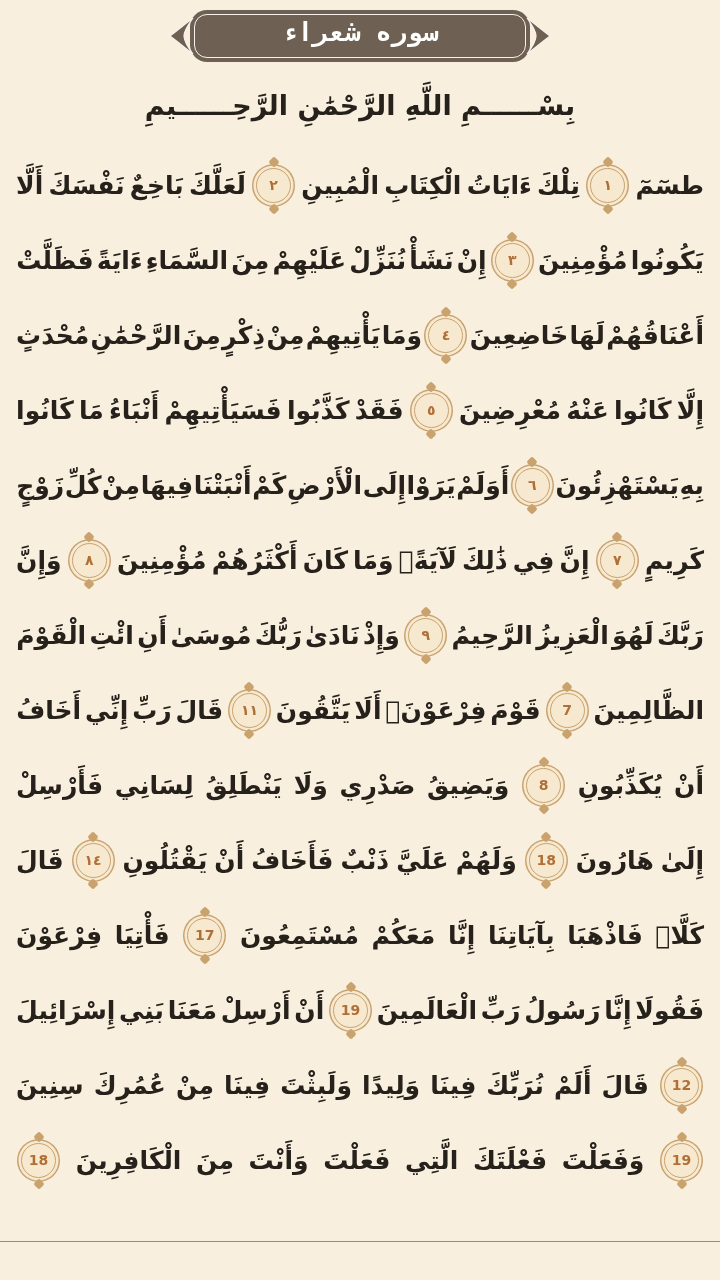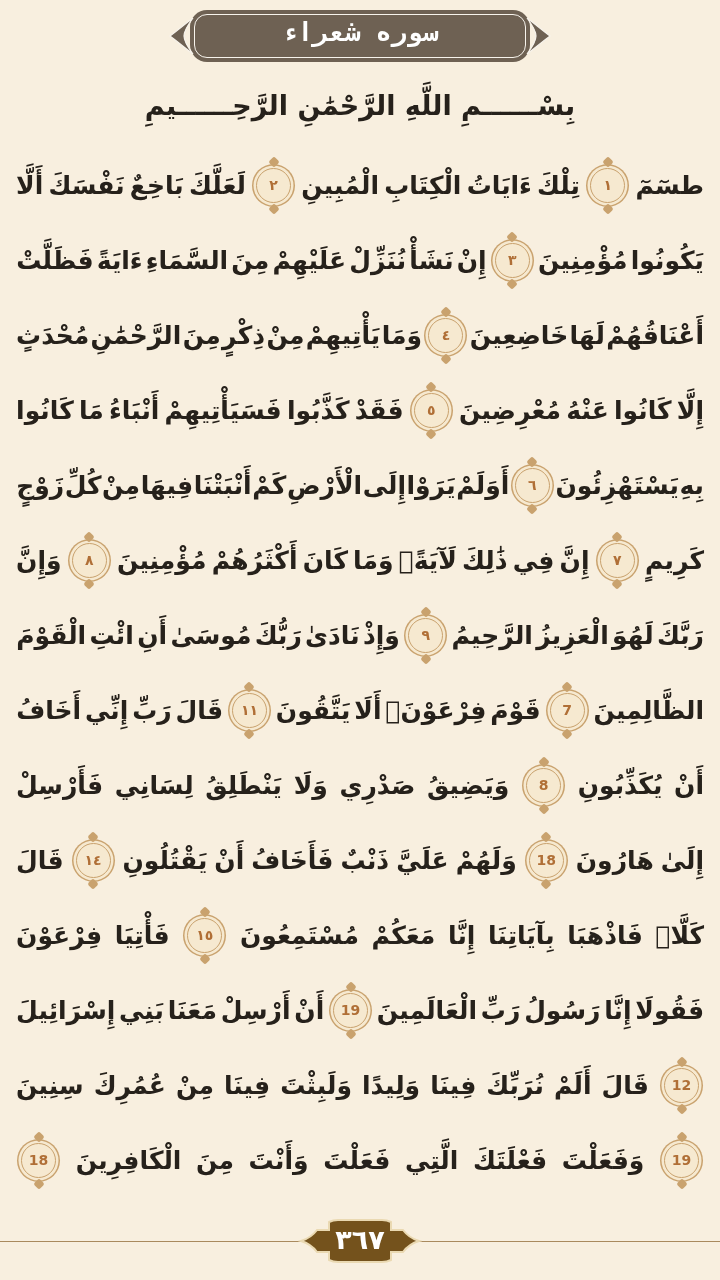--- a/index.html
+++ b/index.html
@@ -242,21 +242,21 @@
         <span class="w">قَالَ</span>
       </div>
       <div class="line">
         <span class="w">كَلَّاۖ</span>
         <span class="w">فَاذْهَبَا</span>
         <span class="w">بِآيَاتِنَا</span>
         <span class="w">إِنَّا</span>
         <span class="w">مَعَكُمْ</span>
         <span class="w">مُسْتَمِعُونَ</span>
         <span class="ayah">
-          <span class="ayah-n">١٥</span>
+          <span class="ayah-n">17</span>
         </span>
         <span class="w">فَأْتِيَا</span>
         <span class="w">فِرْعَوْنَ</span>
       </div>
       <div class="line">
         <span class="w">فَقُولَا</span>
         <span class="w">إِنَّا</span>
         <span class="w">رَسُولُ</span>
         <span class="w">رَبِّ</span>
         <span class="w">الْعَالَمِينَ</span>
@@ -295,22 +295,14 @@
         <span class="w">وَأَنْتَ</span>
         <span class="w">مِنَ</span>
         <span class="w">الْكَافِرِينَ</span>
         <span class="ayah">
           <span class="ayah-n">18</span>
         </span>
       </div>
     </div>
 
   <div class="footer-rule"></div>
-  <div class="page-badge">
-    <svg viewBox="0 0 124 50">
-      <path d="M3,25 Q13,22 19,14 L31,14 L31,6 Q35,4 40,4 L84,4 Q89,4 93,6 L93,14 L105,14
-               Q111,22 121,25 Q111,28 105,36 L93,36 L93,44 Q89,46 84,46 L40,46 Q35,46 31,44
-               L31,36 L19,36 Q13,28 3,25 Z" fill="#74521c" stroke="#ead9b2" stroke-width="2"></path>
-    </svg>
-    <span class="page-number">٣٦٧</span>
-  </div>
 
 </div>
 
 </body></html>

